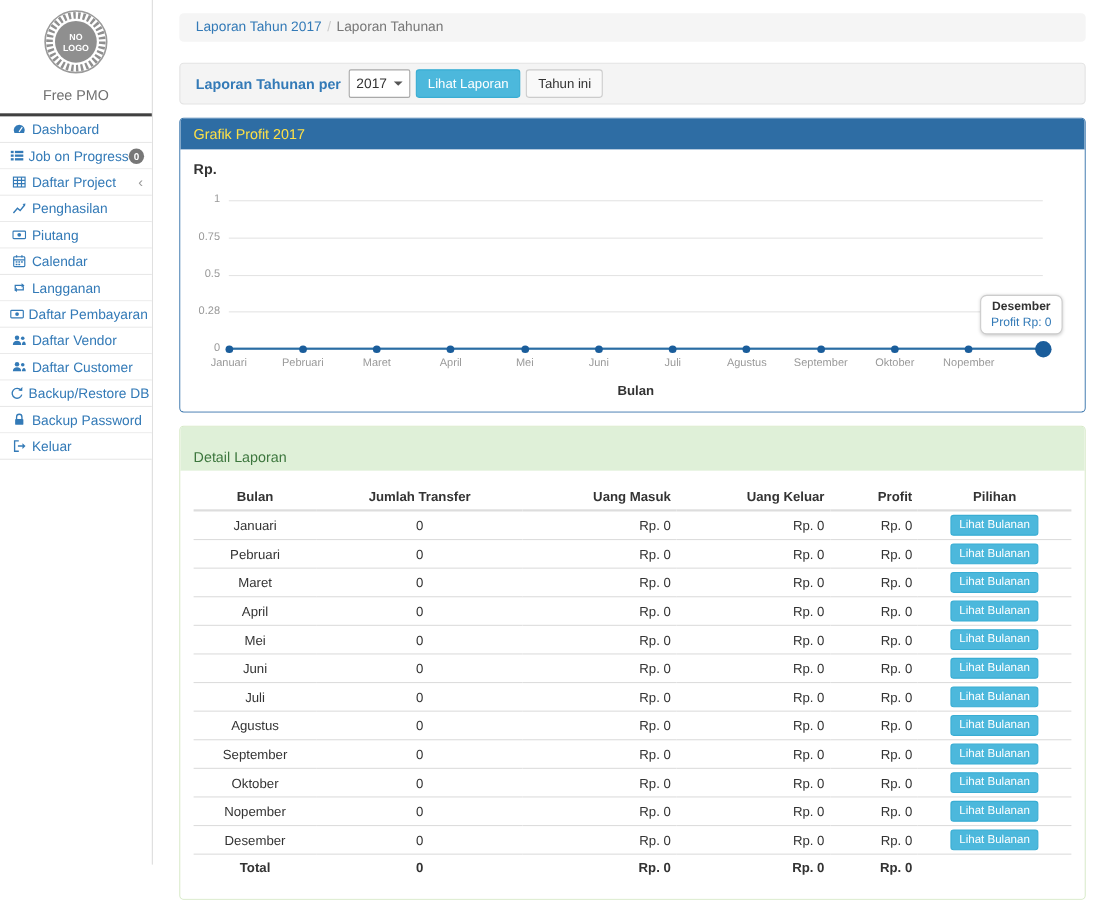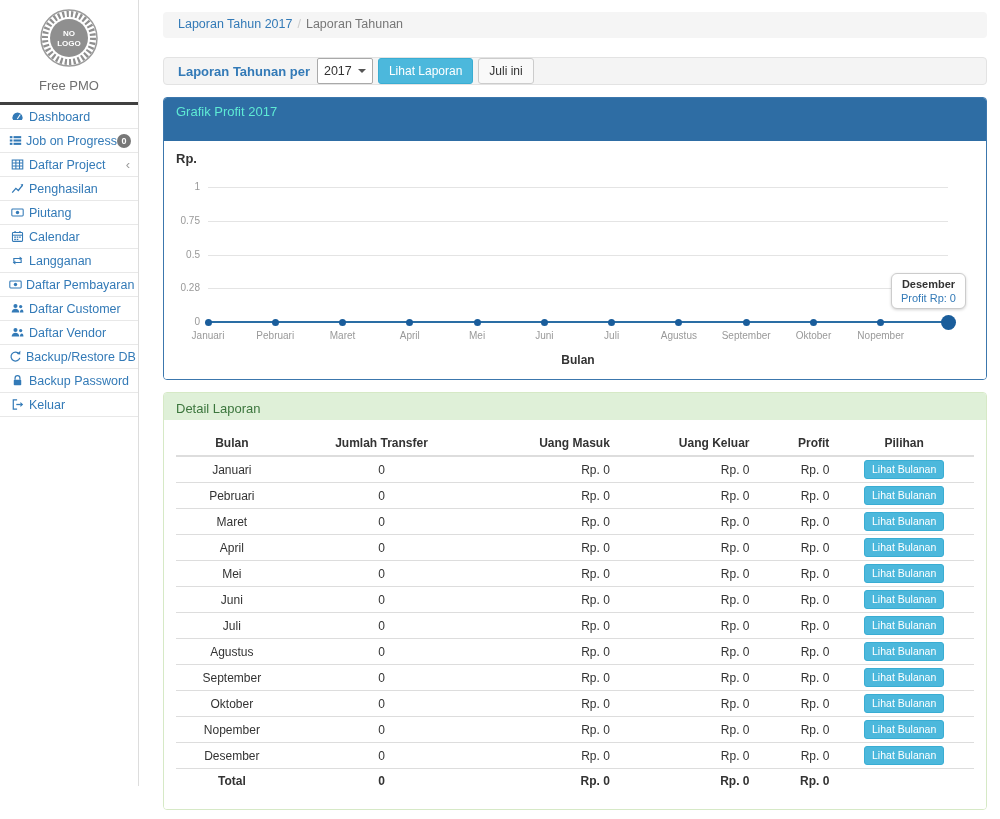--- a/index.html
+++ b/index.html
@@ -27,52 +27,52 @@
   .side-chevron{margin-left:auto; color:#999; font-size:13px; line-height:1;}
   .side-chevron::before{content:"‹";}
 
   
   .main{position:absolute; left:149px; top:0; width:851px; height:786px; padding:12px 13px 0 14px; background:#fff;}
 
   .breadcrumb{background:#f5f5f5; border-radius:4px; padding:5px 15px; font-size:12.5px; color:#777; margin-bottom:19px; height:26px;}
   .breadcrumb a{color:var(--primary); text-decoration:none;}
   .breadcrumb .sep{margin:0 5px; color:#ccc;}
 
-  .well{background:#f4f4f4; border:1px solid #e3e3e3; border-radius:4px; padding:3px 14px; height:28px;
+  .well{background:#f4f4f4; border:1px solid #e3e3e3; border-radius:4px; padding:3px 14px; height:38px;
     display:flex; align-items:center; margin-bottom:12px;}
   .well-label{color:var(--primary); font-weight:bold; font-size:13px; margin-right:7px;}
   .select-box{width:56px; height:26px; background:#fff; border:1px solid #a9a9a9; border-radius:2px;
     display:flex; align-items:center; justify-content:space-between; padding:0 6px; font-size:12.5px; cursor:pointer;}
   .caret-down{width:0; height:0; border-left:4px solid transparent; border-right:4px solid transparent; border-top:4px solid #555;}
   .btn{display:inline-block; font-size:12px; border-radius:3px; padding:4px 10px; height:26px; line-height:16px;
     cursor:pointer; border:1px solid transparent; margin-left:5px;}
   .btn-info{background:var(--info-button); border-color:var(--info-button-border); color:#fff;}
   .btn-default{background:#f9f9f9; border-color:#ccc; color:#333;}
 
   
   .panel{border-radius:4px; overflow:hidden;}
   .panel-primary{border:1px solid var(--panel-primary-border); margin-bottom:12px;}
-  .panel-primary .panel-heading{background:var(--panel-primary-header); color:#5eead4; font-size:13px; padding:6px 12px; height:43px;}
+  .panel-primary .panel-heading{background:var(--panel-primary-header); color:#fde047; font-size:13px; padding:6px 12px; height:28px;}
   .chart-body{position:relative; height:238px; background:#fff;}
   .y-unit{position:absolute; left:12px; top:10px; font-size:13px; font-weight:bold; color:#333;}
   .gridline{position:absolute; left:44px; right:38px; height:1px; background:#e4e4e4;}
   .ytick{position:absolute; left:0; width:36px; text-align:right; font-size:10px; color:#999;}
   .chart-line{position:absolute; left:44px; width:740px; top:180px; height:2px; background:var(--chart-line);}
   .dot{position:absolute; width:7px; height:7px; border-radius:50%; background:var(--chart-point);}
   .dot.big{width:15px; height:15px;}
   .xtick{position:absolute; width:64px; text-align:center; font-size:10px; color:#999; top:189px;}
   .x-title{position:absolute; left:44px; width:740px; top:212px; text-align:center; font-size:12px; font-weight:bold; color:#333;}
   .chart-tooltip{position:absolute; right:20px; top:132px; background:#fff; border:1px solid #ccc; border-radius:6px;
     box-shadow:0 1px 3px rgba(0,0,0,.18); padding:4px 9px; text-align:center; z-index:2;}
   .chart-tooltip .tt-title{font-size:11px; font-weight:bold; color:#333;}
   .chart-tooltip .tt-value{font-size:11px; color:var(--primary); margin-top:2px;}
 
   
   .panel-success{border:1px solid var(--success-border);}
-  .panel-success .panel-heading{background:var(--success-header-bg); color:var(--success-header-text); font-size:13px; padding:8px 12px; height:27px;}
+  .panel-success .panel-heading{background:var(--success-header-bg); color:var(--success-header-text); font-size:13px; padding:20px 12px; height:27px;}
   .panel-success .panel-body{background:#fff; padding:11px 12px 16px;}
   table.report{width:100%; border-collapse:collapse; font-size:12px; color:#333;}
   table.report th{font-weight:bold; padding:5px; border-bottom:2px solid #ddd;}
   table.report td{padding:3px 5px; border-top:1px solid #ddd; height:24px; vertical-align:middle;}
   .al-c{text-align:center;} .al-r{text-align:right;}
   .btn-xs{font-size:10.5px; padding:2px 7px; height:19px; line-height:13px; margin:0; border-radius:3px;}
   tr.total-row td{font-weight:bold;}
 
   
   .footer{position:absolute; left:0; top:786px; width:1000px; height:33px; background:#f4f4f4; border-top:1px solid #e7e7e7;
@@ -186,32 +186,32 @@
         </a>
         <a class="side-item">
           <span class="side-icon">
             <svg viewBox="0 0 16 16" width="13" height="13" fill="currentColor">
               <circle cx="5.5" cy="5" r="2.5"></circle>
               <path d="M.8 13c0-3 2.1-4.6 4.7-4.6s4.7 1.6 4.7 4.6z"></path>
               <circle cx="11.9" cy="5.6" r="2"></circle>
               <path d="M11 13c0-2.3 1-3.8 2.3-3.8 1.2 0 2 1.5 2 3.8z"></path>
             </svg>
           </span>
-          <span class="side-label">Daftar Customer</span>
+          <span class="side-label">Daftar Vendor</span>
         </a>
         <a class="side-item">
           <span class="side-icon">
             <svg viewBox="0 0 16 16" width="13" height="13" fill="currentColor">
               <circle cx="5.5" cy="5" r="2.5"></circle>
               <path d="M.8 13c0-3 2.1-4.6 4.7-4.6s4.7 1.6 4.7 4.6z"></path>
               <circle cx="11.9" cy="5.6" r="2"></circle>
               <path d="M11 13c0-2.3 1-3.8 2.3-3.8 1.2 0 2 1.5 2 3.8z"></path>
             </svg>
           </span>
-          <span class="side-label">Daftar Vendor</span>
+          <span class="side-label">Daftar Customer</span>
         </a>
         <a class="side-item">
           <span class="side-icon">
             <svg viewBox="0 0 16 16" width="13" height="13" fill="none" stroke="currentColor" stroke-width="1.5">
               <path d="M13.3 9.6A5.5 5.5 0 1 1 12.4 4.7"></path>
               <path d="M14 1 13.8 5.6 9.5 4.9z" fill="currentColor" stroke="none"></path>
             </svg>
           </span>
           <span class="side-label">Backup/Restore DB</span>
         </a>
@@ -243,21 +243,21 @@
       <a href="#">Laporan Tahun 2017</a><span class="sep">/</span><span>Laporan Tahunan</span>
     </div>
 
     <div class="well">
       <span class="well-label">Laporan Tahunan per</span>
       <div class="select-box">
         <span>2017</span>
         <span class="caret-down"></span>
       </div>
       <button class="btn btn-info">Lihat Laporan</button>
-      <button class="btn btn-default">Juli ini</button>
+      <button class="btn btn-default">Tahun ini</button>
     </div>
 
     <div class="panel panel-primary">
       <div class="panel-heading">Grafik Profit 2017</div>
       <div class="chart-body">
         <div class="y-unit">Rp.</div>
         <div class="x-title">Bulan</div>
         <div class="chart-tooltip">
           <div class="tt-title">Desember</div>
           <div class="tt-value">Profit Rp: 0</div>

